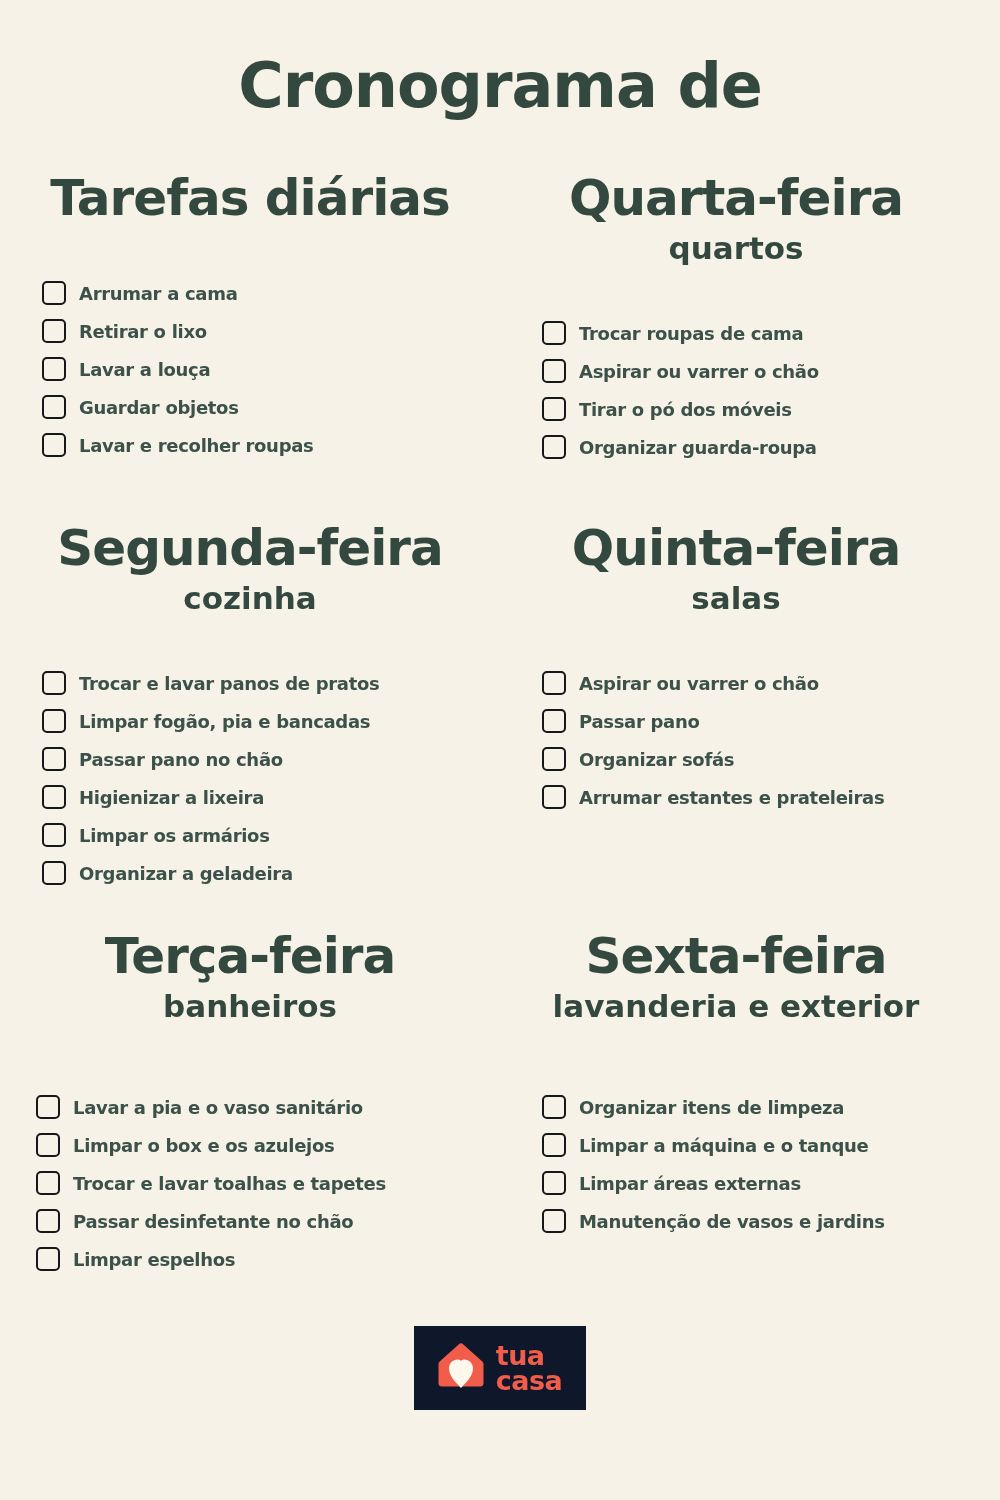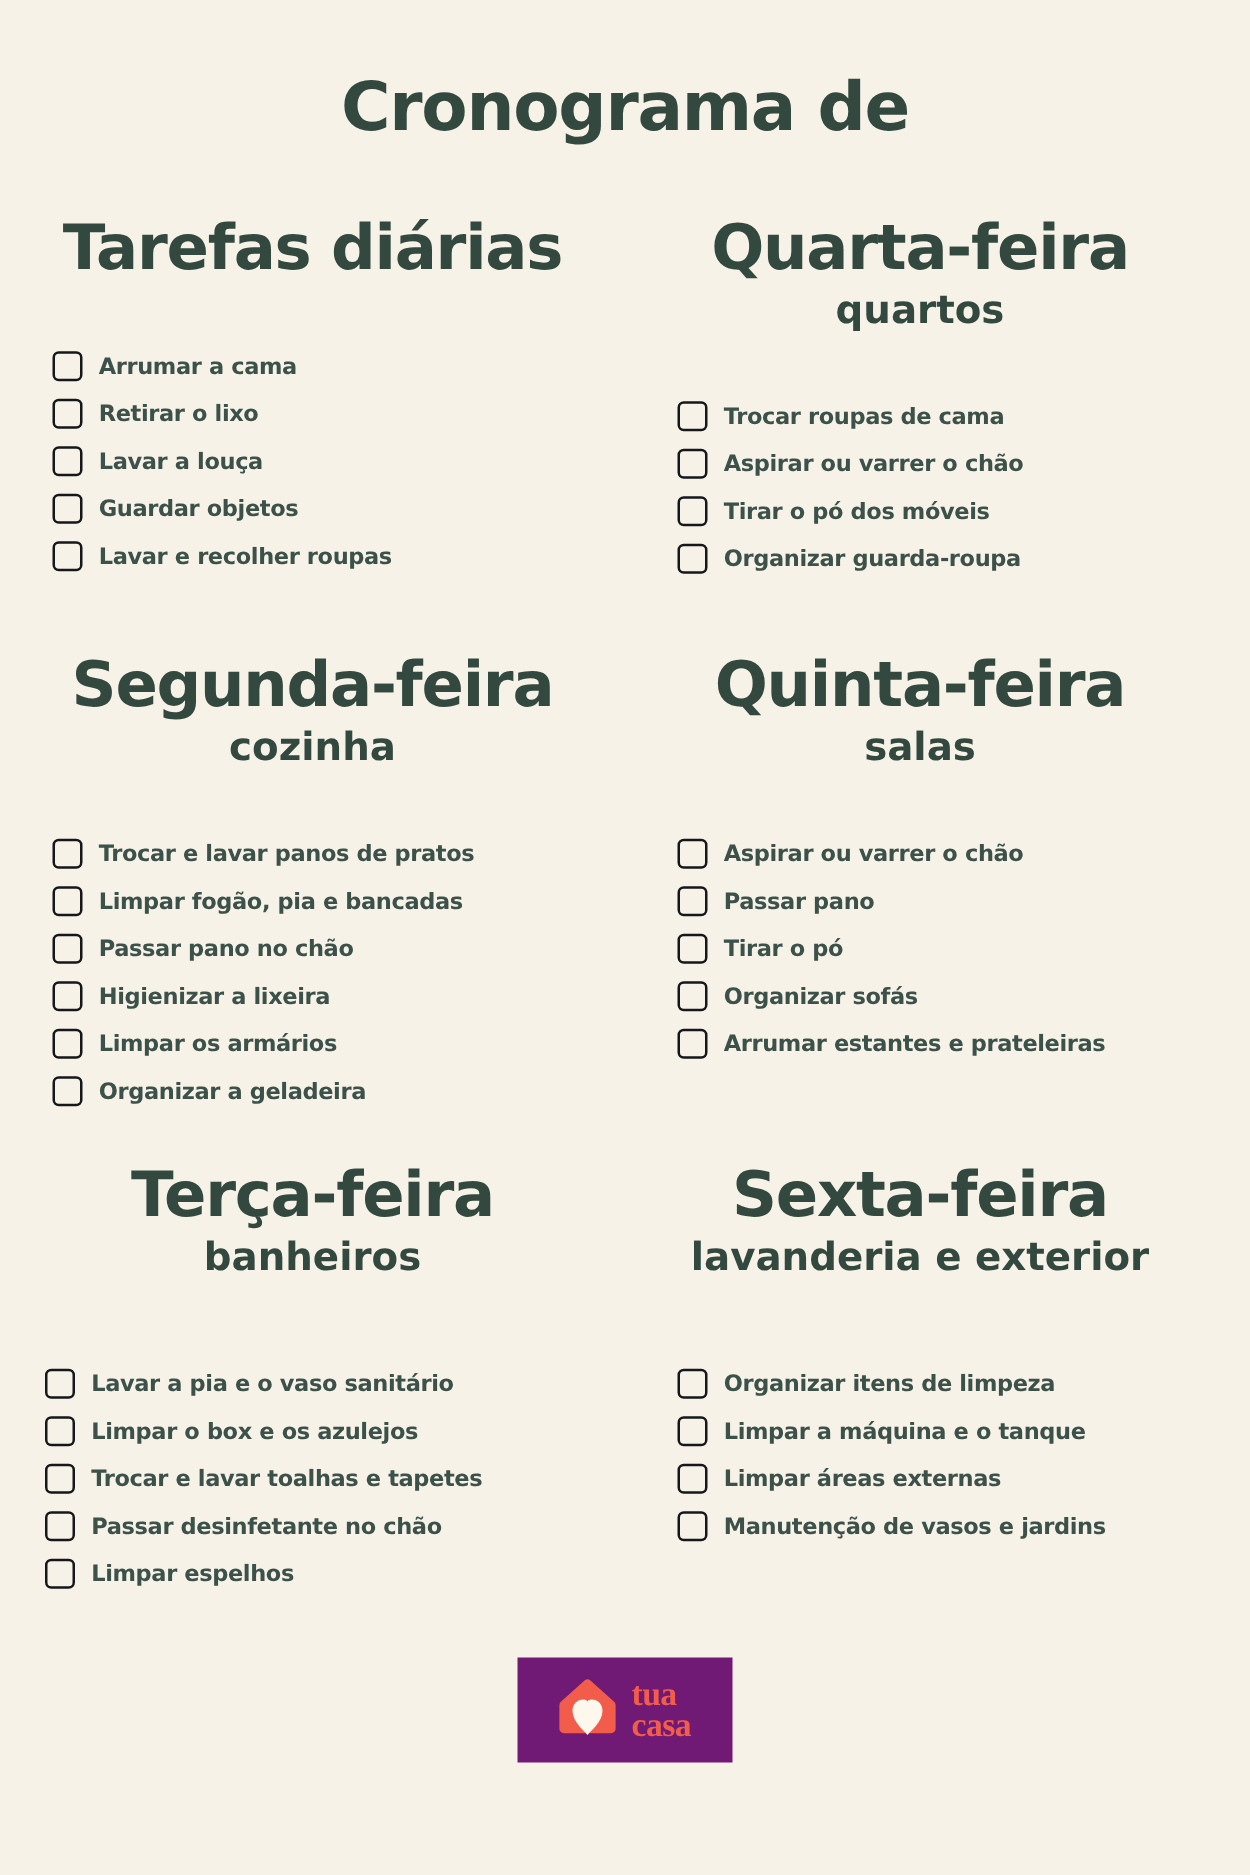--- a/index.html
+++ b/index.html
@@ -8,21 +8,21 @@
     width:1000px; height:1500px;
     background:#F7F2E7;
     font-family:"DejaVu Sans","Liberation Sans",sans-serif;
     color:#3B5149;
     overflow:hidden;
   }
   .title {
     padding-top:38px;
     text-align:center;
     font-weight:bold;
-    font-size:54px;
+    font-size:62px;
     line-height:96px;
     letter-spacing:-1px;
     color:#33493F;
   }
   .row { display:flex; }
   .section { width:500px; box-sizing:border-box; }
   .row1 .section { margin-top:36px; }
   .row2 .section { margin-top:54px; }
   .row3 .section { margin-top:36px; }
   .col-r { padding-right:28px; }
@@ -63,24 +63,23 @@
   .item-label {
     font-size:18px;
     font-weight:bold;
     letter-spacing:-0.3px;
     color:#3B5149;
     white-space:nowrap;
   }
   .logo-footer { display:flex; justify-content:center; margin-top:48px; }
   .logo-box {
     width:172px; height:84px;
-    background:#701a75;
+    background:#0f172a;
     display:flex; align-items:center; justify-content:center;
     gap:12px;
-    font-family:Liberation Serif, serif;
   }
   .logo-text {
     color:#F25C4B;
     font-weight:bold;
     font-size:27px;
     line-height:25px;
     letter-spacing:-0.5px;
   }
 </style>
 </head>
@@ -178,24 +177,20 @@
       <h2 class="heading">Quinta-feira</h2>
       <div class="subtitle">salas</div>
       <ul class="checklist">
           <li class="check-item">
             <span class="checkbox"></span>
             <span class="item-label">Aspirar ou varrer o chão</span>
           </li>
           <li class="check-item">
             <span class="checkbox"></span>
             <span class="item-label">Passar pano</span>
-          </li>
-          <li class="check-item">
-            <span class="checkbox"></span>
-            <span class="item-label">Tirar o pó</span>
           </li>
           <li class="check-item">
             <span class="checkbox"></span>
             <span class="item-label">Organizar sofás</span>
           </li>
           <li class="check-item">
             <span class="checkbox"></span>
             <span class="item-label">Arrumar estantes e prateleiras</span>
           </li>
         </ul>

